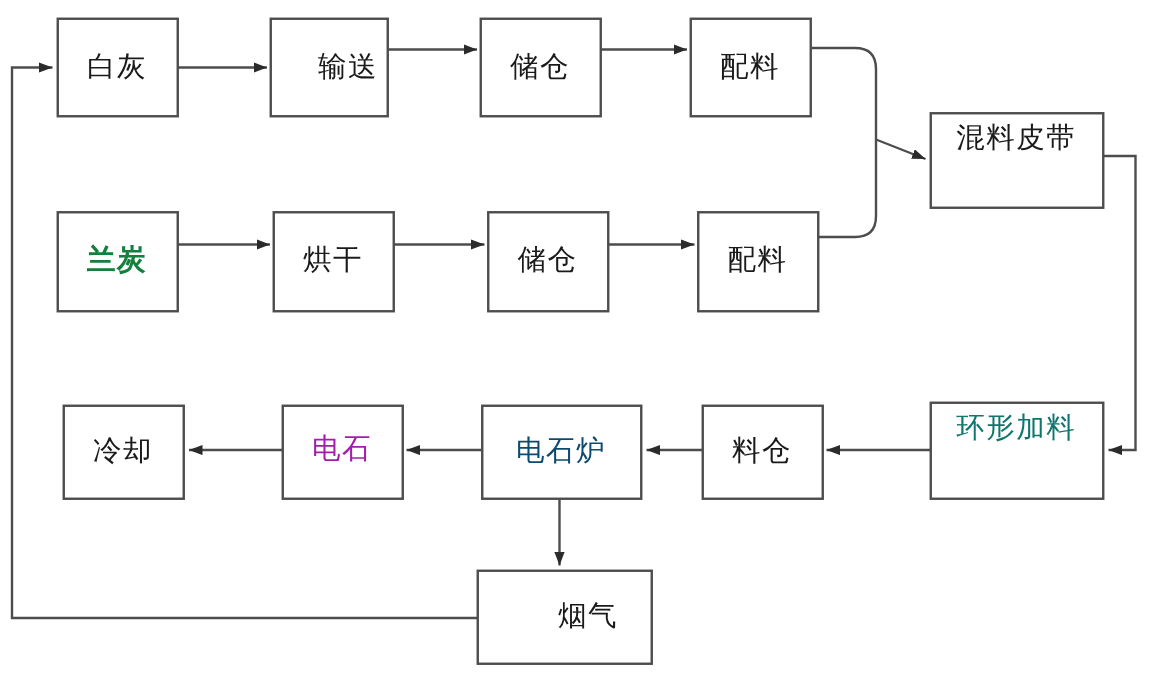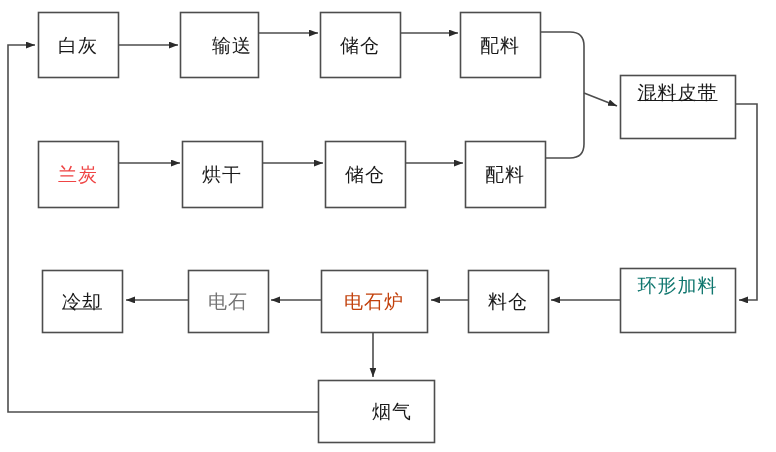--- a/index.html
+++ b/index.html
@@ -89,25 +89,25 @@
 
       <path d="M318,412 L8,412 L8,45 L35,45" marker-end="url(#ah)"></path>
     </g>
   </svg>
 
   <div id="node-labels">
       <div class="node-label" style="color: rgb(26, 26, 26); left: 78px; top: 44.5px; transform: translate(-50%, -50%);">白灰</div>
       <div class="node-label" style="color: rgb(26, 26, 26); left: 232px; top: 44.5px; transform: translate(-50%, -50%);">输送</div>
       <div class="node-label" style="color: rgb(26, 26, 26); left: 360px; top: 44.5px; transform: translate(-50%, -50%);">储仓</div>
       <div class="node-label" style="color: rgb(26, 26, 26); left: 500px; top: 44.5px; transform: translate(-50%, -50%);">配料</div>
-      <div class="node-label" style="color: #ef4444; left: 78px; top: 174px; transform: translate(-50%, -50%);">兰炭</div>
+      <div class="node-label" style="color: #15803d; left: 78px; top: 174px; transform: translate(-50%, -50%); font-weight: bold;">兰炭</div>
       <div class="node-label" style="color: rgb(26, 26, 26); left: 222px; top: 174px; transform: translate(-50%, -50%); text-align: right;">烘干</div>
       <div class="node-label" style="color: rgb(26, 26, 26); left: 365px; top: 174px; transform: translate(-50%, -50%);">储仓</div>
       <div class="node-label" style="color: rgb(26, 26, 26); left: 505px; top: 174px; transform: translate(-50%, -50%);">配料</div>
-      <div class="node-label" style="color: rgb(26, 26, 26); left: 677.5px; top: 83px; transform: translateX(-50%); text-decoration: underline;">混料皮带</div>
+      <div class="node-label" style="color: rgb(26, 26, 26); left: 677.5px; top: 83px; transform: translateX(-50%);">混料皮带</div>
       <div class="node-label" style="color: #0f766e; left: 677.5px; top: 276px; transform: translateX(-50%);">环形加料</div>
-      <div class="node-label" style="color: rgb(26, 26, 26); left: 82px; top: 301px; transform: translate(-50%, -50%); text-decoration: underline;">冷却</div>
-      <div class="node-label" style="color: #737373; left: 228px; top: 301px; transform: translate(-50%, -50%);">电石</div>
-      <div class="node-label" style="color: #c2410c; left: 374px; top: 301px; transform: translate(-50%, -50%);">电石炉</div>
+      <div class="node-label" style="color: rgb(26, 26, 26); left: 82px; top: 301px; transform: translate(-50%, -50%);">冷却</div>
+      <div class="node-label" style="color: #a21caf; left: 228px; top: 301px; transform: translate(-50%, -50%); font-family: Liberation Mono, monospace;">电石</div>
+      <div class="node-label" style="color: #0c4a6e; left: 374px; top: 301px; transform: translate(-50%, -50%);">电石炉</div>
       <div class="node-label" style="color: rgb(26, 26, 26); left: 508px; top: 301px; transform: translate(-50%, -50%); text-align: right;">料仓</div>
       <div class="node-label" style="color: rgb(26, 26, 26); left: 376px; top: 411px; transform: translate(-50%, -50%); margin-left: 16px;">烟气</div>
     </div>
 </div>
 
 </body></html>

